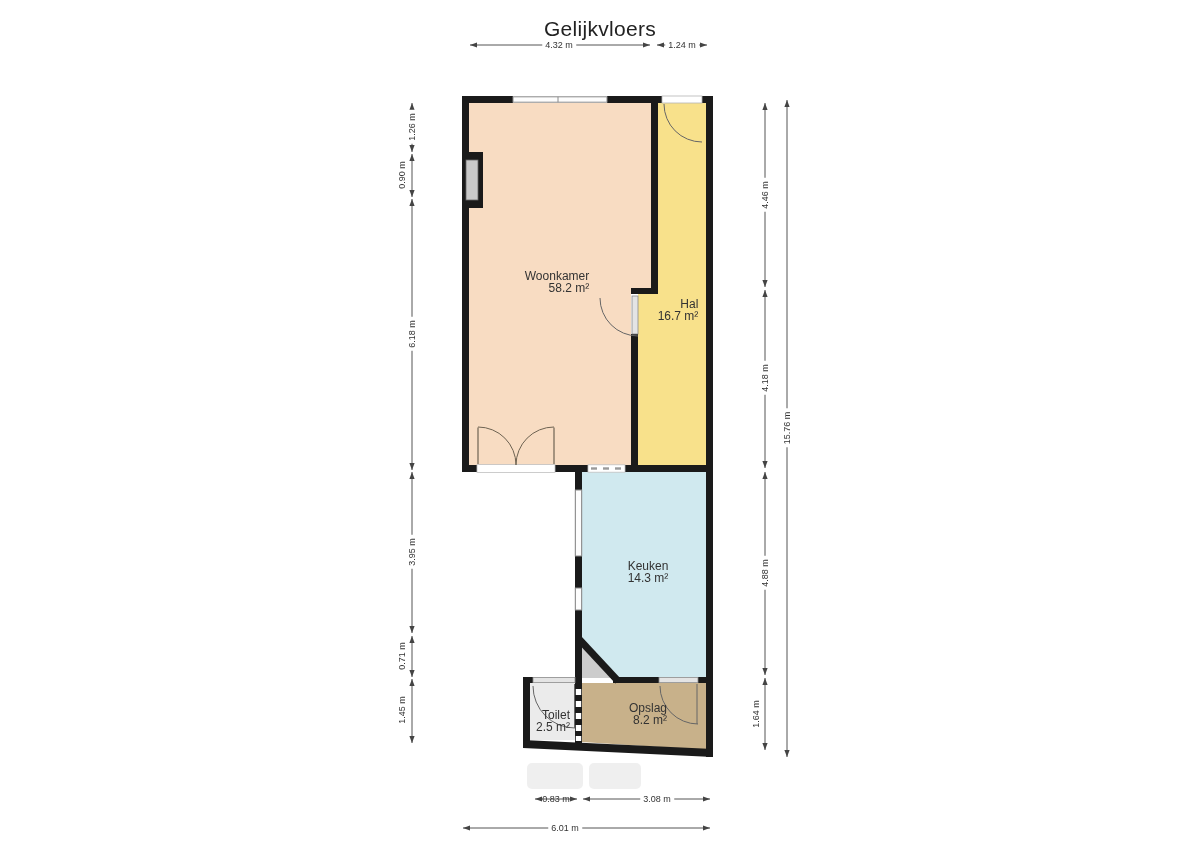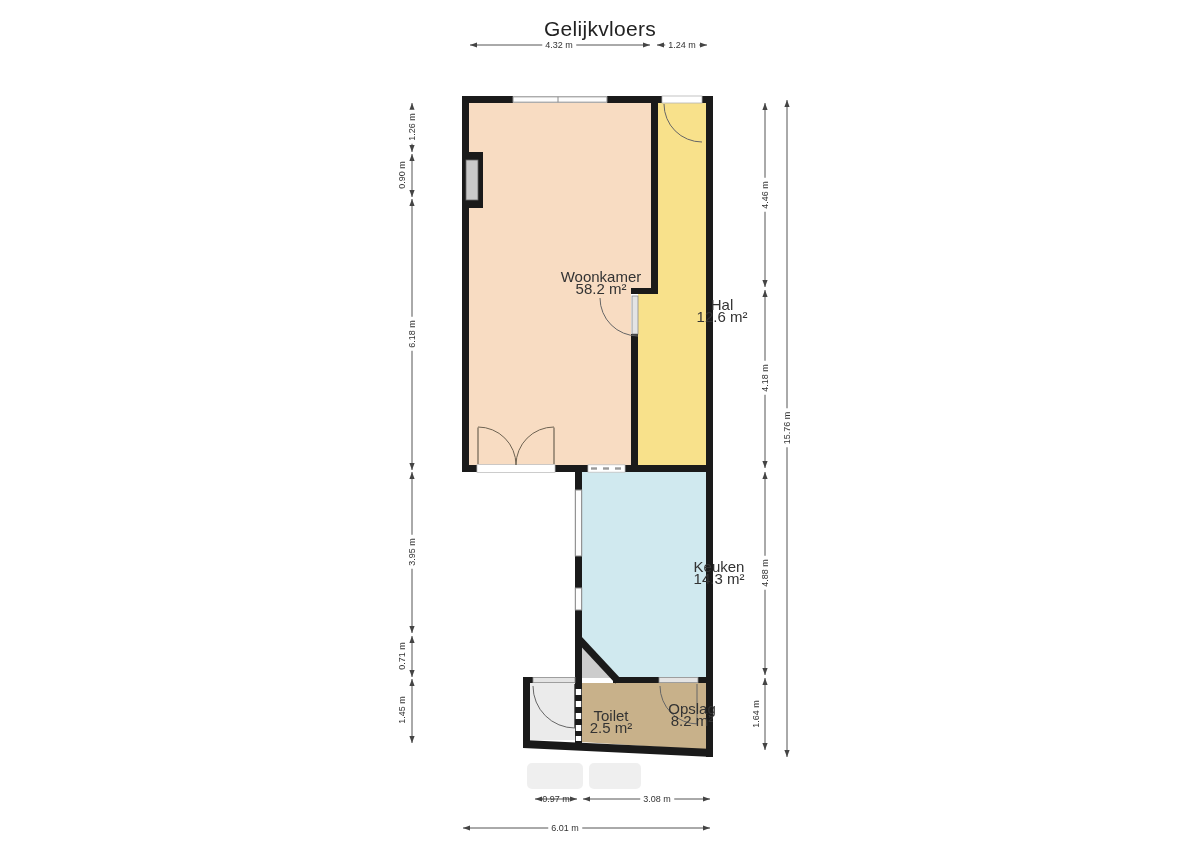--- a/index.html
+++ b/index.html
@@ -7,21 +7,21 @@
     position:relative;width:1200px;height:849px;background:#ffffff;overflow:hidden;
     font-family:"Liberation Sans","DejaVu Sans",sans-serif;
   }
   .canvas svg{position:absolute;left:0;top:0;}
   .page-title{
     position:absolute;left:600px;top:29px;transform:translate(-50%,-50%);
     font-size:21px;color:#222;letter-spacing:.3px;white-space:nowrap;
   }
   .room-label{
     position:absolute;transform:translate(-50%,-50%);
-    text-align:center;font-size:15px;line-height:11.5px;color:#333;white-space:nowrap;margin-left:44px;
+    text-align:right;font-size:12px;line-height:11.5px;color:#333;white-space:nowrap;
   }
   .dim{
     position:absolute;transform:translate(-50%,-50%);
     font-size:9px;color:#333;background:#fff;padding:0 3px;white-space:nowrap;
   }
   .dim.vert{transform:translate(-50%,-50%) rotate(-90deg);}
   .dim.off{background:transparent;}
   .watermark{
     position:absolute;background:#dcdcdc;opacity:.45;border-radius:5px;
   }
@@ -152,27 +152,27 @@
 
   <div class="watermark" style="left:527px;top:763px;width:56px;height:26px"></div>
   <div class="watermark" style="left:589px;top:763px;width:52px;height:26px"></div>
 
   <div class="room-label" style="left:557px;top:282px">
     <div>Woonkamer</div>
     <div>58.2 m²</div>
   </div>
   <div class="room-label" style="left:678px;top:310px">
     <div>Hal</div>
-    <div>12.6 m²</div>
+    <div>16.7 m²</div>
   </div>
-  <div class="room-label" style="left:675px;top:572px">
+  <div class="room-label" style="left:648px;top:572px">
     <div>Keuken</div>
     <div>14.3 m²</div>
   </div>
-  <div class="room-label" style="left:567px;top:721px">
+  <div class="room-label" style="left:553px;top:721px">
     <div>Toilet</div>
     <div>2.5 m²</div>
   </div>
   <div class="room-label" style="left:648px;top:714px">
     <div>Opslag</div>
     <div>8.2 m²</div>
   </div>
 
   <div class="dim" style="left:559px;top:45px">4.32 m</div>
   <div class="dim" style="left:682px;top:45px">1.24 m</div>
@@ -183,17 +183,17 @@
   <div class="dim vert" style="left:412px;top:552px">3.95 m</div>
   <div class="dim vert off" style="left:402px;top:656px">0.71 m</div>
   <div class="dim vert off" style="left:402px;top:710px">1.45 m</div>
 
   <div class="dim vert" style="left:765px;top:195px">4.46 m</div>
   <div class="dim vert" style="left:765px;top:378px">4.18 m</div>
   <div class="dim vert" style="left:765px;top:573px">4.88 m</div>
   <div class="dim vert off" style="left:756px;top:714px">1.64 m</div>
   <div class="dim vert" style="left:787px;top:428px">15.76 m</div>
 
-  <div class="dim off" style="left:556px;top:799px">0.97 m</div>
+  <div class="dim off" style="left:556px;top:799px">0.83 m</div>
   <div class="dim" style="left:657px;top:799px">3.08 m</div>
   <div class="dim" style="left:565px;top:828px">6.01 m</div>
 
 </div>
 
 </body></html>

